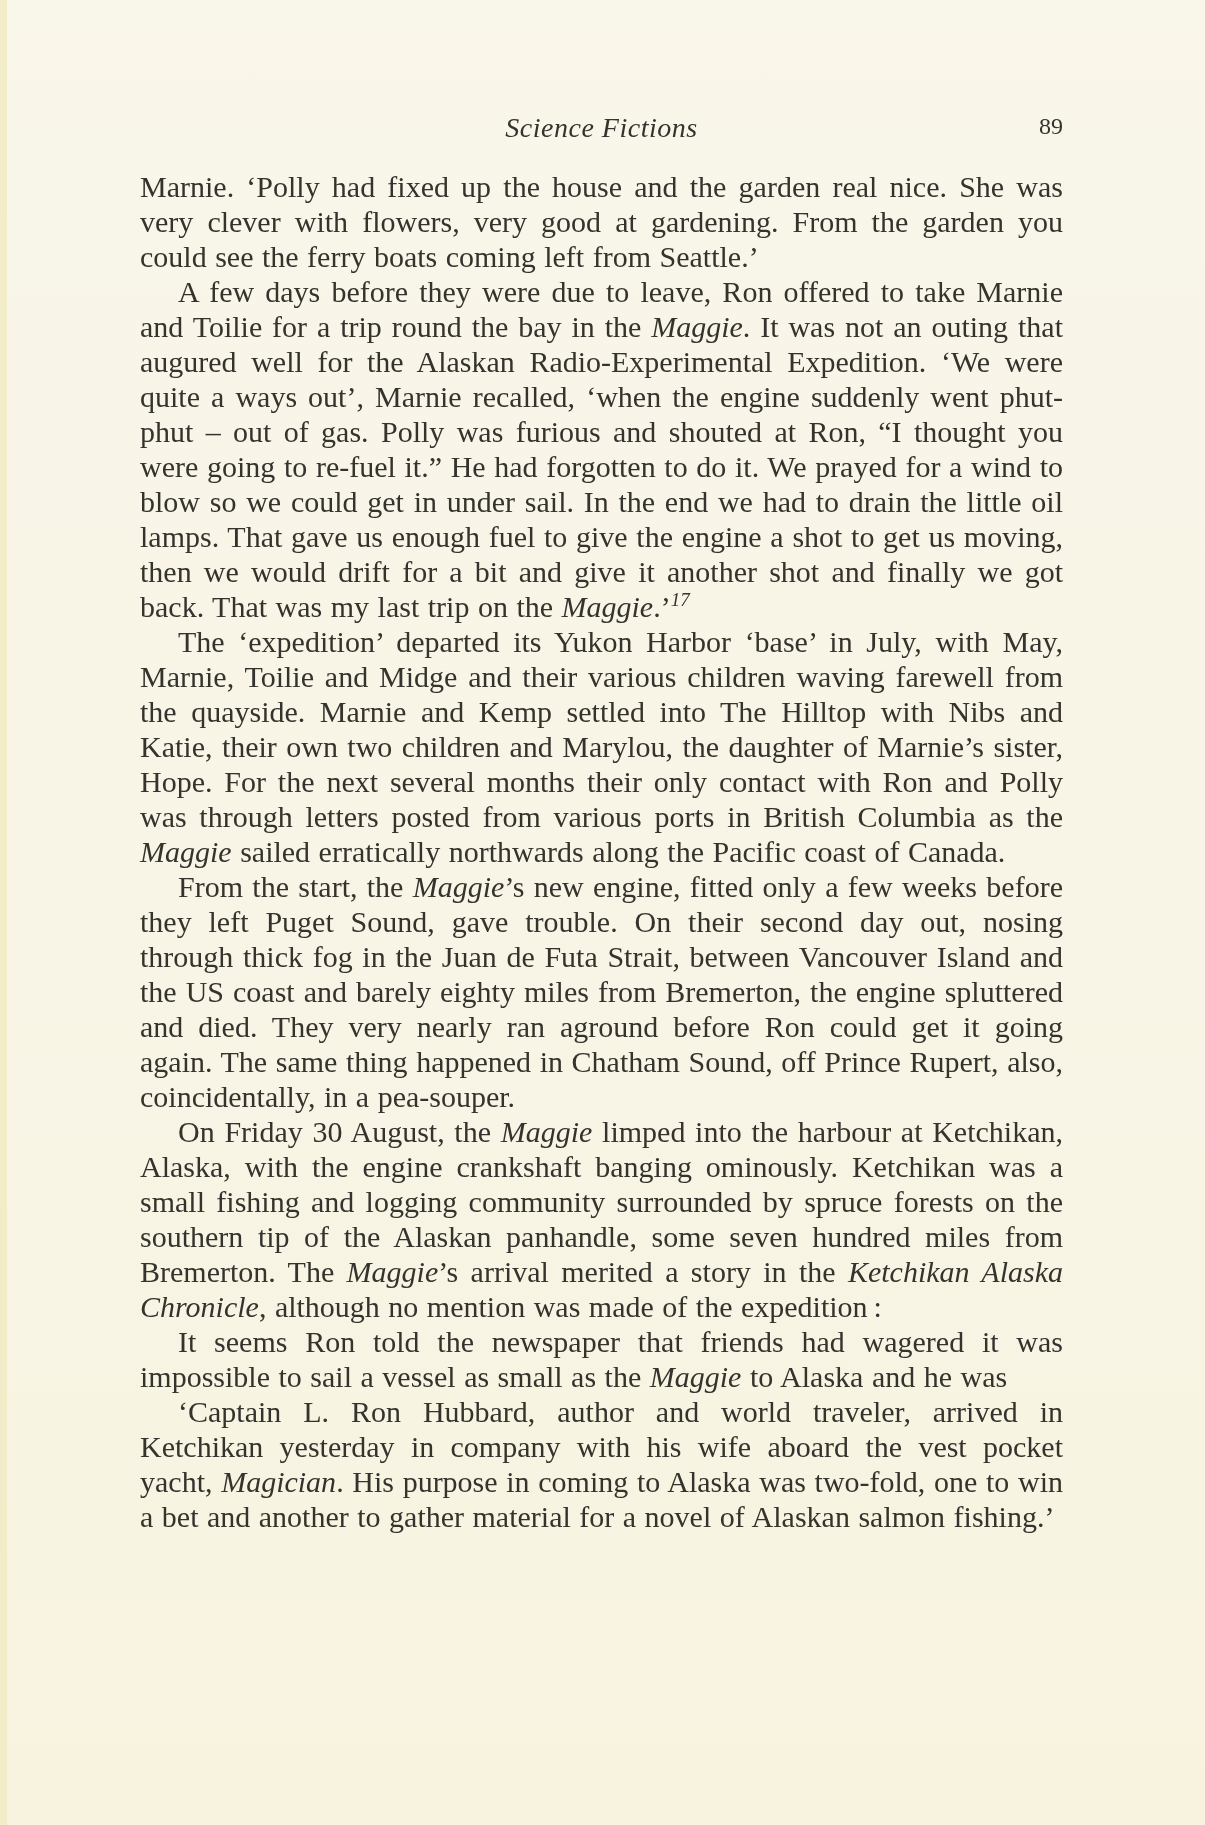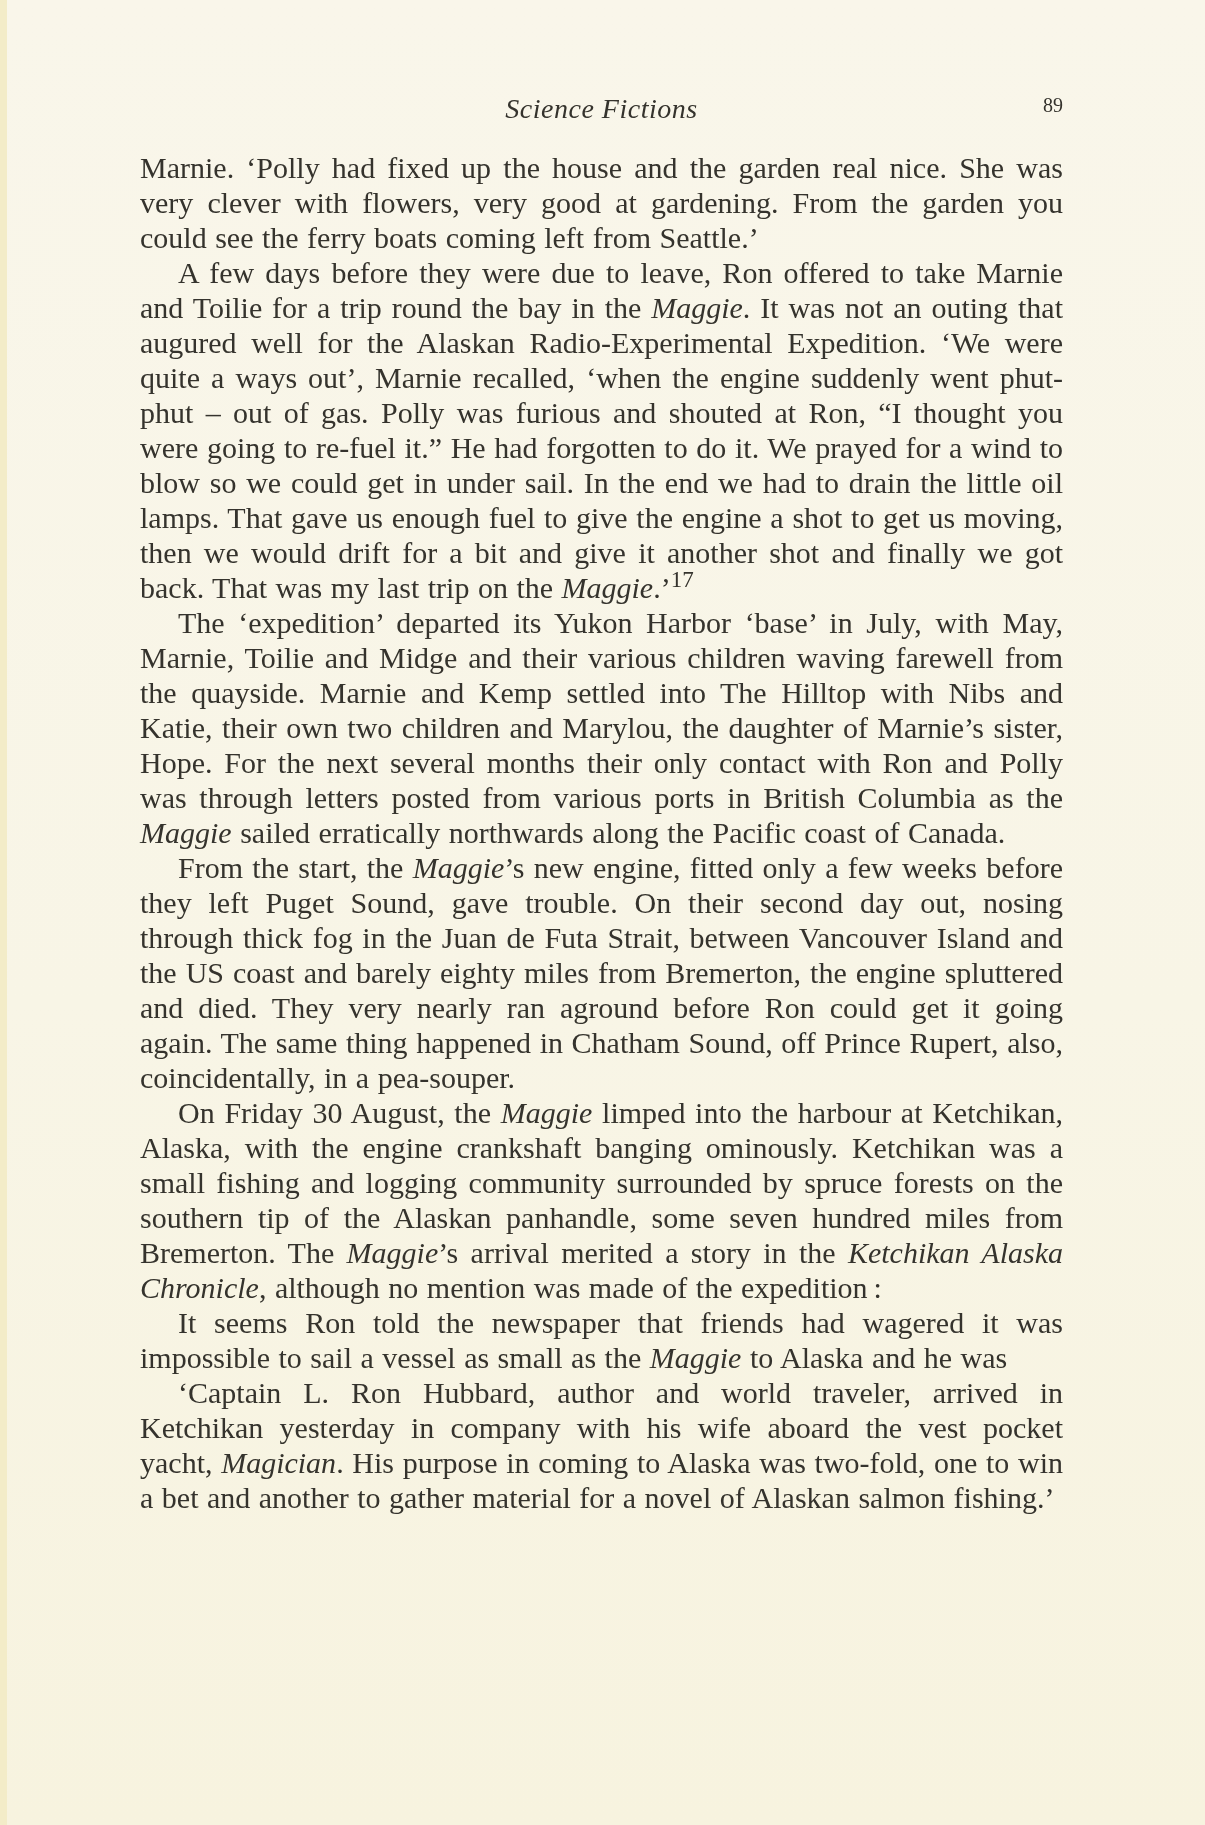--- a/index.html
+++ b/index.html
@@ -17,44 +17,45 @@
   .edge-strip {
     position: absolute;
     left: 0; top: 0;
     width: 7px; height: 100%;
     background: #f3ecc8;
   }
   .page-header {
     position: relative;
     height: 46px;
     font-size: 28px;
+    margin-top: 19px;
   }
   .running-title {
     display: block;
     text-align: center;
     font-style: italic;
     letter-spacing: 0.5px;
   }
   .page-number {
     position: absolute;
     right: 0; top: 1px;
     font-style: normal;
-    font-size: 20px;
+    font-size: 24px;
   }
   .body-text {
     margin-top: 11px;
     font-size: 30px;
     line-height: 35px;
     text-align: justify;
     word-spacing: 1px;
   }
   p.para { margin: 0; }
   p.para.indent { text-indent: 38px; }
   .it { font-style: italic; }
-  sup.fn { font-size: 23px; line-height: 0; vertical-align: super; }
+  sup.fn { font-size: 19px; line-height: 0; vertical-align: super; font-style: italic; }
 </style>
 </head>
 <body>
 
 <div class="page">
   <div class="edge-strip"></div>
 
   <div class="page-header">
     <span class="running-title">Science Fictions</span>
     <span class="page-number">89</span>

